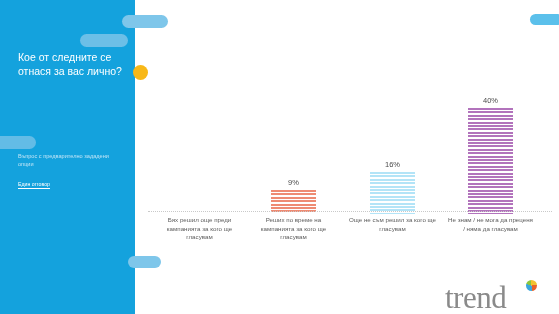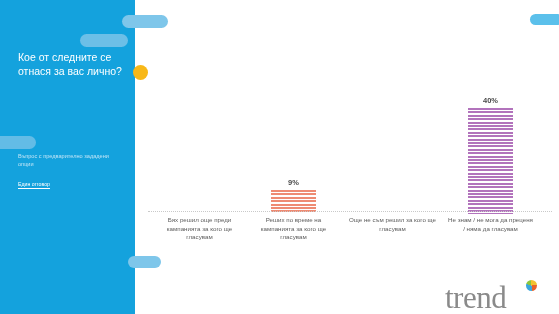--- a/index.html
+++ b/index.html
@@ -123,21 +123,21 @@
     left: 0;
     width: 100%;
     border-radius: 0;
   }
   .bar-value {
     position: absolute;
     left: 0;
     width: 100%;
     text-align: center;
     font-size: 7.5px;
-    font-weight: bold;
+    font-weight: normal;
     color: #4A4A4A;
   }
 
   
   .cat-label {
     position: absolute;
     top: 216px;
     font-size: 6.2px;
     line-height: 8.6px;
     color: #5C5C5C;
@@ -196,20 +196,24 @@
 
   <div class="q-sub">Въпрос с предварително зададени опции</div>
 
   <div class="q-single">Един отговор</div>
 
 
   <div class="chart" id="chart-root">
       <div class="bar-slot" style="left: 123px; width: 45px;">
         <div class="bar" title="Реших по време на кампанията за кого ще гласувам: 9%" style="height: 24px; background: repeating-linear-gradient(rgb(238, 139, 115) 0px, rgb(238, 139, 115) 2px, rgba(255, 255, 255, 0.72) 2px, rgba(255, 255, 255, 0.72) 3.4px);"></div>
         <div class="bar-value" style="bottom: 27px;">9%</div>
+      </div>
+      <div class="bar-slot" style="left: 222px; width: 45px;">
+        <div class="bar" title="Още не съм решил за кого ще гласувам: 16%" style="height: 42px; background: repeating-linear-gradient(rgb(179, 228, 247) 0px, rgb(179, 228, 247) 2px, rgba(255, 255, 255, 0.72) 2px, rgba(255, 255, 255, 0.72) 3.4px);"></div>
+        <div class="bar-value" style="bottom: 45px;">16%</div>
       </div>
       <div class="bar-slot" style="left: 320px; width: 45px;">
         <div class="bar" title="Не знам / не мога да преценя / няма да гласувам: 40%" style="height: 106px; background: repeating-linear-gradient(rgb(178, 115, 188) 0px, rgb(178, 115, 188) 2px, rgba(255, 255, 255, 0.72) 2px, rgba(255, 255, 255, 0.72) 3.4px);"></div>
         <div class="bar-value" style="bottom: 109px;">40%</div>
       </div>
     </div>
   <div class="axis-line"></div>
   <div id="cat-root">
       <div class="cat-label" style="left: 155.5px; width: 88px;">Бях решил още преди кампанията за кого ще гласувам</div>
       <div class="cat-label" style="left: 249.5px; width: 88px;">Реших по време на кампанията за кого ще гласувам</div>

